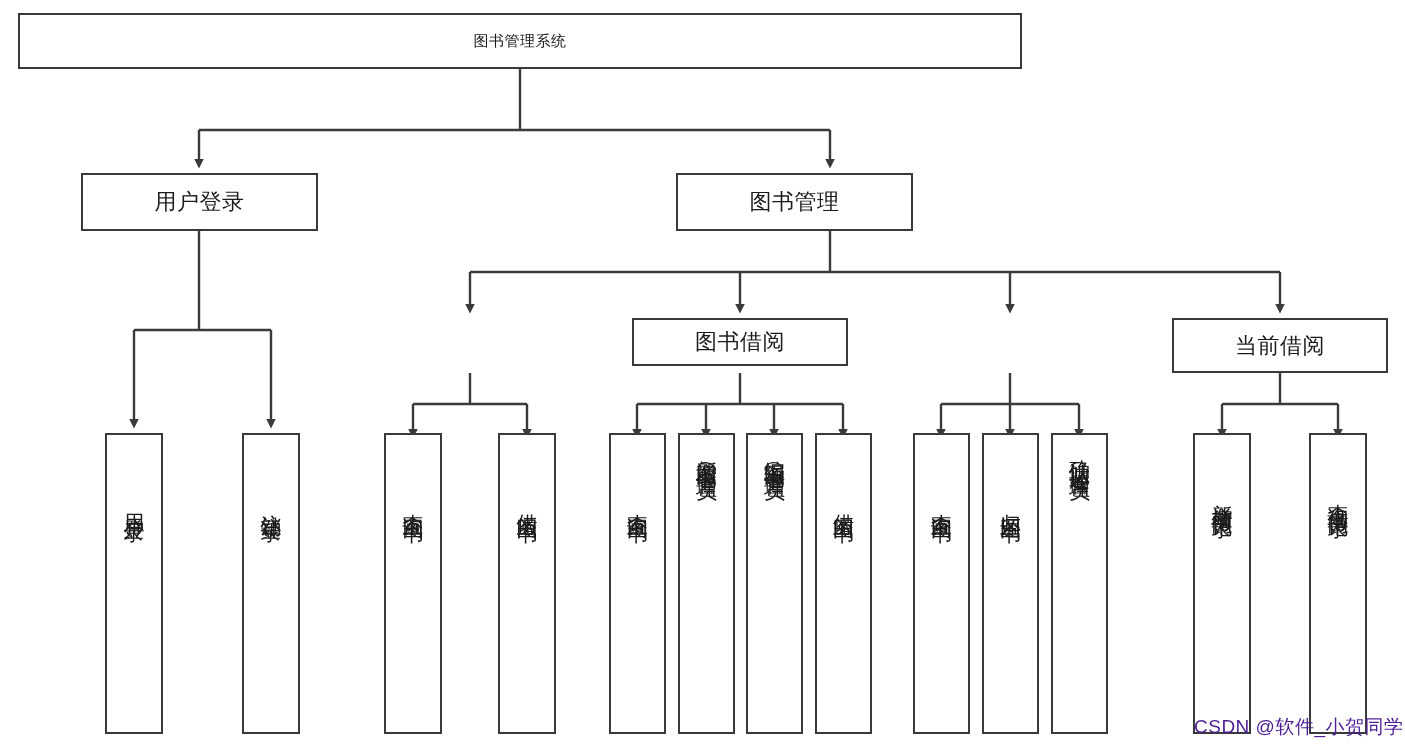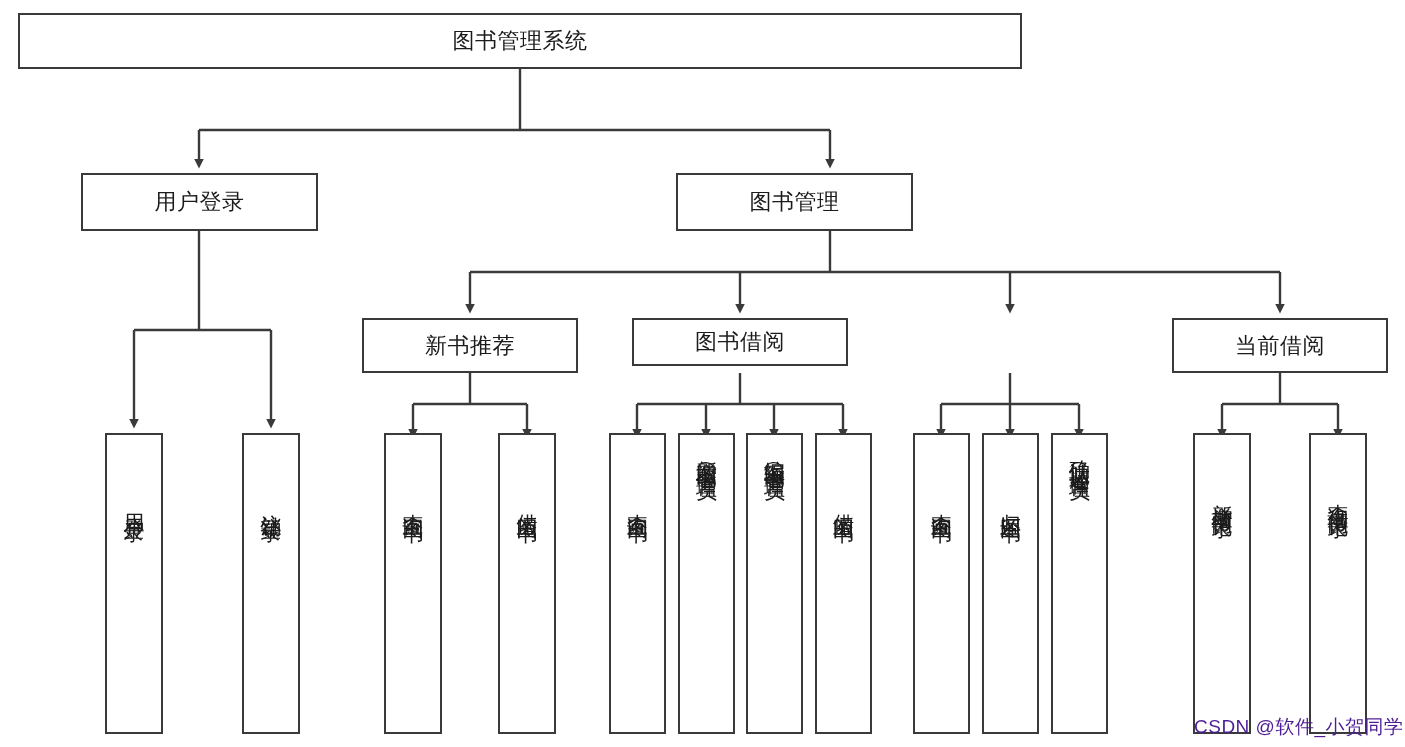--- a/index.html
+++ b/index.html
@@ -39,21 +39,21 @@
     display: block;
     text-align: center;
     line-height: 1.18;
     letter-spacing: 0.5px;
     white-space: pre-line;
   }
   .node.horizontal .label {
     font-size: 22px;
   }
   .node.root .label {
-    font-size: 22px;
+    font-size: 15px;
   }
   .node.vertical {
     align-items: flex-start;
     padding-top: 6px;
   }
   .node.vertical .label {
     writing-mode: vertical-rl;
     text-orientation: upright;
     font-size: 21px;
     line-height: 1.05;
@@ -139,23 +139,20 @@
     <span class="label">图书管理系统</span>
   </div>
 
   <div class="node horizontal" style="left:81px; top:173px; width:237px; height:58px;">
     <span class="label">用户登录</span>
   </div>
   <div class="node horizontal" style="left:676px; top:173px; width:237px; height:58px;">
     <span class="label">图书管理</span>
   </div>
 
-  <div class="node horizontal" style="left:362px; top:318px; width:216px; height:55px;">
-    <span class="label">新书推荐</span>
-  </div>
   <div class="node horizontal" style="left:632px; top:318px; width:216px; height:48px;">
     <span class="label">图书借阅</span>
   </div>
   <div class="node horizontal" style="left:1172px; top:318px; width:216px; height:55px;">
     <span class="label">当前借阅</span>
   </div>
 
   <div class="node vertical mid" style="left:105px; top:433px; width:58px; height:301px;">
     <span class="label">用户登录</span>
   </div>

